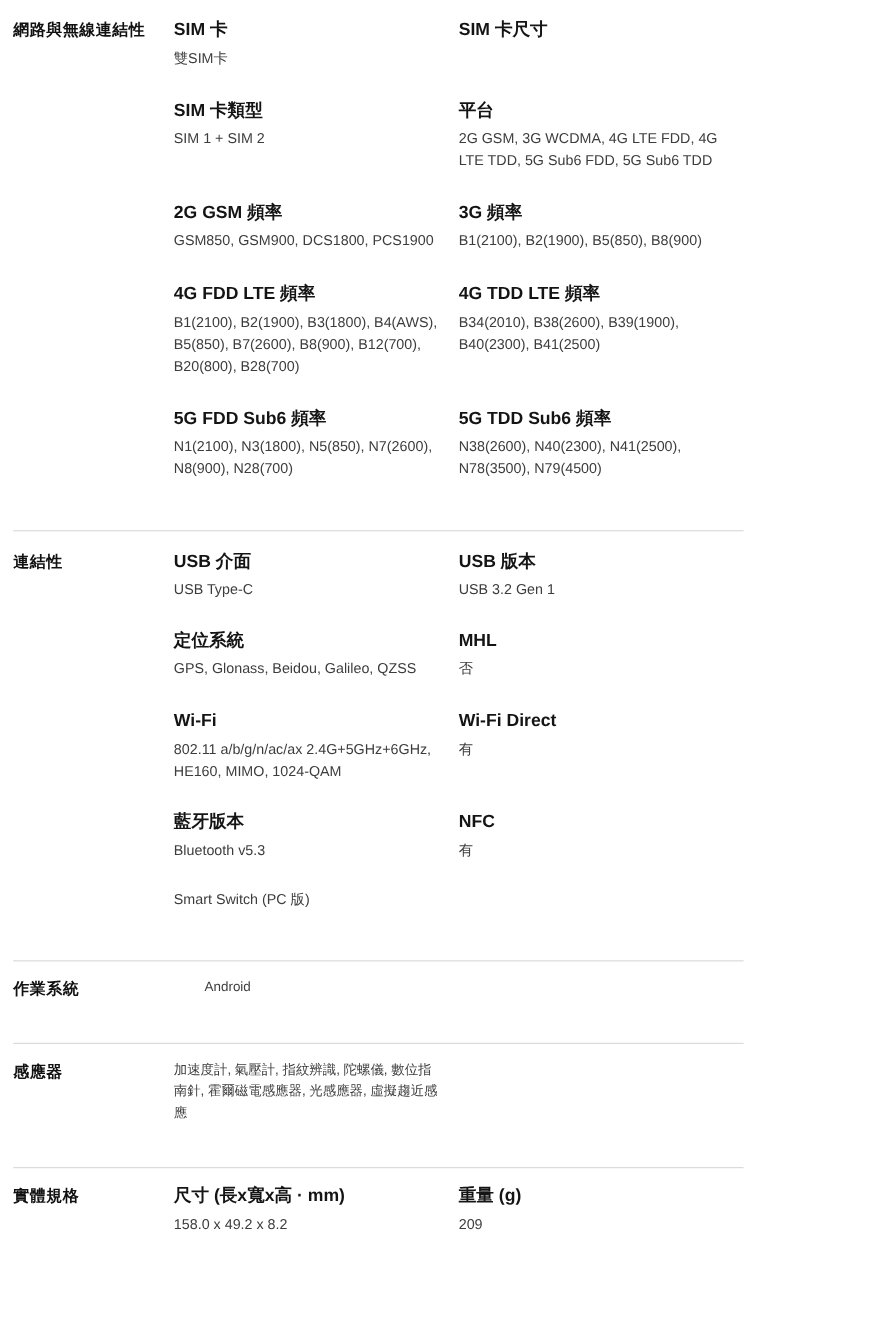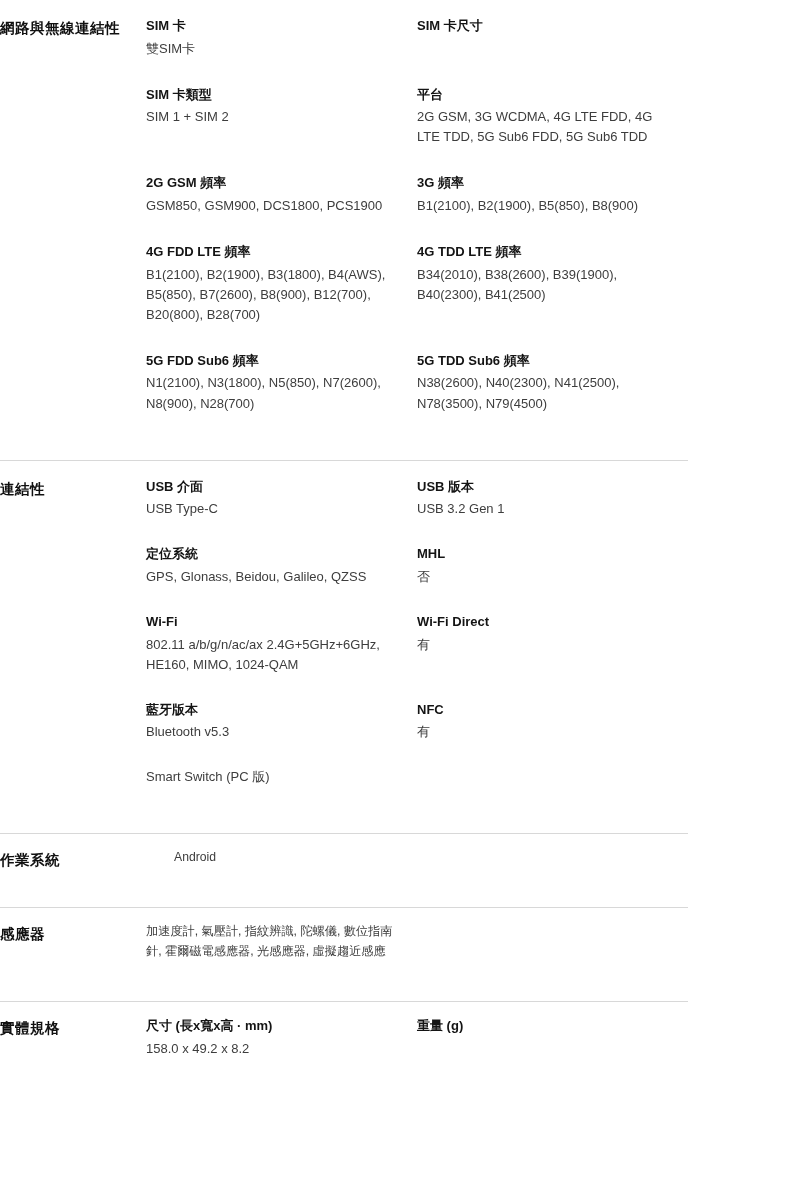--- a/index.html
+++ b/index.html
@@ -13,21 +13,21 @@
     font-family: "Liberation Sans", sans-serif;
     color: #1a1a1a;
     -webkit-font-smoothing: antialiased;
   }
   .page {
     position: relative;
     width: 688px;
     height: 1200px;
     overflow: hidden;
     box-sizing: border-box;
-    padding: 0 0;
+    padding: 0 12px;
   }
   .section {
     display: flex;
     align-items: flex-start;
     box-sizing: border-box;
   }
   .section-title {
     width: 136px;
     flex: 0 0 136px;
     font-size: 14.5px;
@@ -46,21 +46,21 @@
     width: 50%;
     box-sizing: border-box;
     padding-right: 18px;
     margin-bottom: 24px;
   }
   .cell.full {
     width: 100%;
     margin-left: 28px;
   }
   .cell .label {
-    font-size: 13px;
+    font-size: 16px;
     font-weight: bold;
     color: #141414;
     line-height: 1.5;
     margin-bottom: 3px;
   }
   .cell .value {
     font-size: 13px;
     color: #3d3d3d;
     line-height: 1.55;
     font-weight: normal;
@@ -219,17 +219,18 @@
 
   <div class="section" id="sec-physical">
     <div class="section-title">實體規格</div>
     <div class="section-body body-offset">
       <div class="cell">
         <div class="label">尺寸 (長x寬x高 · mm)</div>
         <div class="value">158.0 x 49.2 x 8.2</div>
       </div>
       <div class="cell">
         <div class="label">重量 (g)</div>
+        <div class="value">209</div>
       </div>
     </div>
   </div>
 
 </div>
 
 </body></html>

